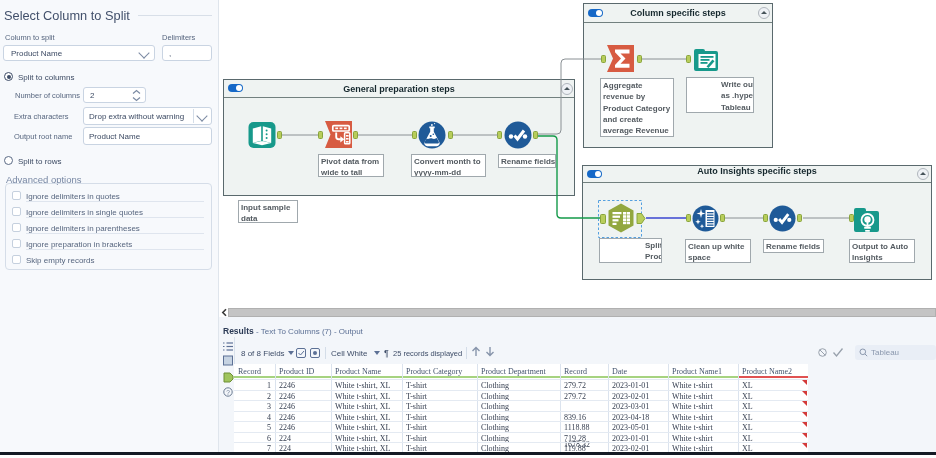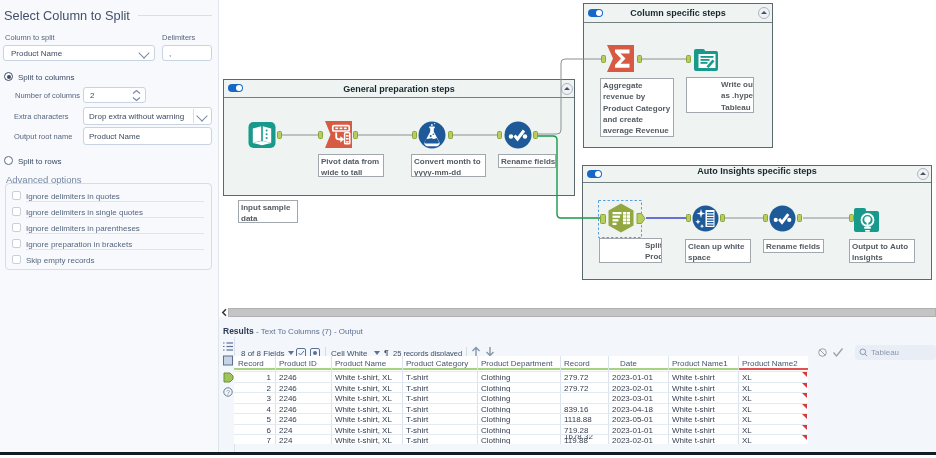--- a/index.html
+++ b/index.html
@@ -326,28 +326,28 @@
 <svg class="abs" style="left:832px;top:347px;width:12px;height:11px;" viewBox="0 0 12 11">
   <path d="M1.5 5.5 l3 3.5 L10.5 1.5" stroke="#98a1ac" stroke-width="1.3" fill="none"></path>
 </svg>
 <div class="abs" style="left:855px;top:345px;width:81px;height:15px;background:#e9eef6;border-radius:3px;"></div>
 <svg class="abs" style="left:859px;top:348px;width:9px;height:9px;" viewBox="0 0 9 9">
   <circle cx="3.8" cy="3.8" r="2.8" fill="none" stroke="#8a97ad"></circle>
   <line x1="6" y1="6" x2="8.2" y2="8.2" stroke="#8a97ad"></line>
 </svg>
 <div class="abs" style="left:871px;top:348px;font-size:8px;color:#8a97ad;">Tableau</div>
 
-<div id="tbl" class="abs" style="left:234px;top:356px;width:574px;height:88px;background:#fff;overflow:hidden;">
+<div id="tbl" class="abs" style="left:234px;top:364px;width:574px;height:88px;background:#fff;overflow:hidden;font-family:Liberation Serif, serif;">
 <div class="abs hc" style="left:4px;top:3px;">Record</div>
 <div class="abs hc" style="left:45px;top:3px;">Product ID</div>
 <div class="abs hc" style="left:101px;top:3px;">Product Name</div>
 <div class="abs hc" style="left:172px;top:3px;">Product Category</div>
 <div class="abs hc" style="left:247px;top:3px;">Product Department</div>
 <div class="abs hc" style="left:330px;top:3px;">Record</div>
-<div class="abs hc" style="left:378px;top:3px;margin-left:8px;">Date</div>
+<div class="abs hc" style="left:378px;top:3px;">Date</div>
 <div class="abs hc" style="left:438px;top:3px;">Product Name1</div>
 <div class="abs hc" style="left:508px;top:3px;">Product Name2</div>
 <div class="abs" style="left:0;top:12px;width:504px;height:2px;background:#a6d380;"></div>
 <div class="abs" style="left:504px;top:12px;width:70px;height:2px;background:#e05252;"></div>
 <div class="abs" style="left:41px;top:0;width:1px;height:88px;background:#dbe3ee;"></div>
 <div class="abs" style="left:97px;top:0;width:1px;height:88px;background:#dbe3ee;"></div>
 <div class="abs" style="left:168px;top:0;width:1px;height:88px;background:#dbe3ee;"></div>
 <div class="abs" style="left:243px;top:0;width:1px;height:88px;background:#dbe3ee;"></div>
 <div class="abs" style="left:326px;top:0;width:1px;height:88px;background:#dbe3ee;"></div>
 <div class="abs" style="left:374px;top:0;width:1px;height:88px;background:#dbe3ee;"></div>

